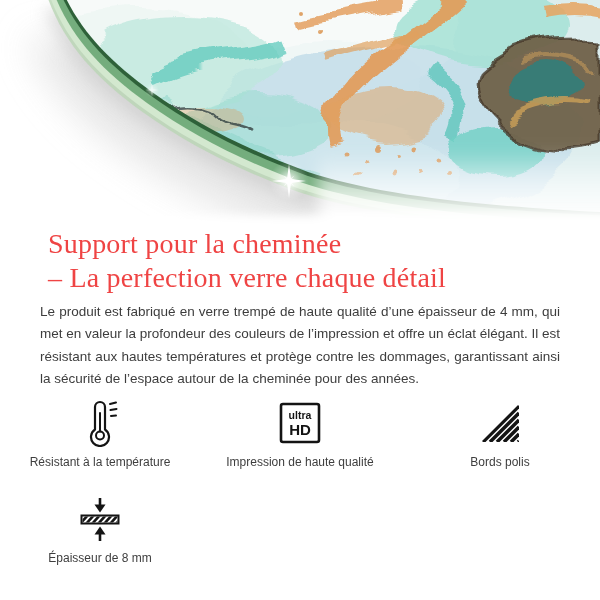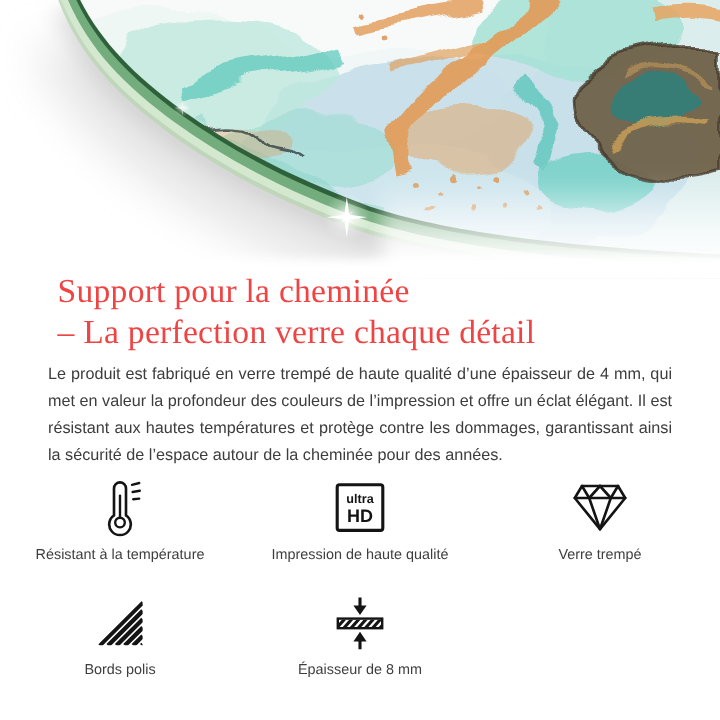--- a/index.html
+++ b/index.html
@@ -161,32 +161,20 @@
           <svg width="44" height="44" viewBox="0 0 44 44">
             <rect x="3" y="3" width="38" height="38" rx="2" fill="none" stroke="#141414" stroke-width="2.6"></rect>
             <text x="22" y="18" text-anchor="middle" font-family="Liberation Sans, sans-serif" font-size="10.5" font-weight="700" fill="#141414">ultra</text>
             <text x="22" y="34" text-anchor="middle" font-family="Liberation Sans, sans-serif" font-size="15" font-weight="700" fill="#141414">HD</text>
           </svg>
         </div>
         <div class="feature-label">Impression de haute qualité</div>
       </div>
 
 
-      <div class="feature">
-        <div class="icon-wrap">
-          <svg width="48" height="46" viewBox="0 0 48 46" class="ico">
-            <path d="M9,5 L39,5 L45,15 L24,41 L3,15 Z"></path>
-            <path d="M3,15 L45,15"></path>
-            <path d="M9,5 L15,15 L24,41 L33,15 L39,5"></path>
-            <path d="M24,5 L15,15"></path>
-            <path d="M24,5 L33,15"></path>
-          </svg>
-        </div>
-        <div class="feature-label">Verre trempé</div>
-      </div>
 
       <div class="feature">
         <div class="icon-wrap">
           <svg width="44" height="44" viewBox="0 0 44 44">
             <clipPath id="tri-clip">
                 <path d="M41,3 L41,41 L3,41 Z"></path>
               </clipPath>
             <g clip-path="url(#tri-clip)" stroke="#141414" stroke-width="3.6">
               <line x1="5" y1="41" x2="41" y2="5"></line>
               <line x1="12" y1="41" x2="41" y2="12"></line>

